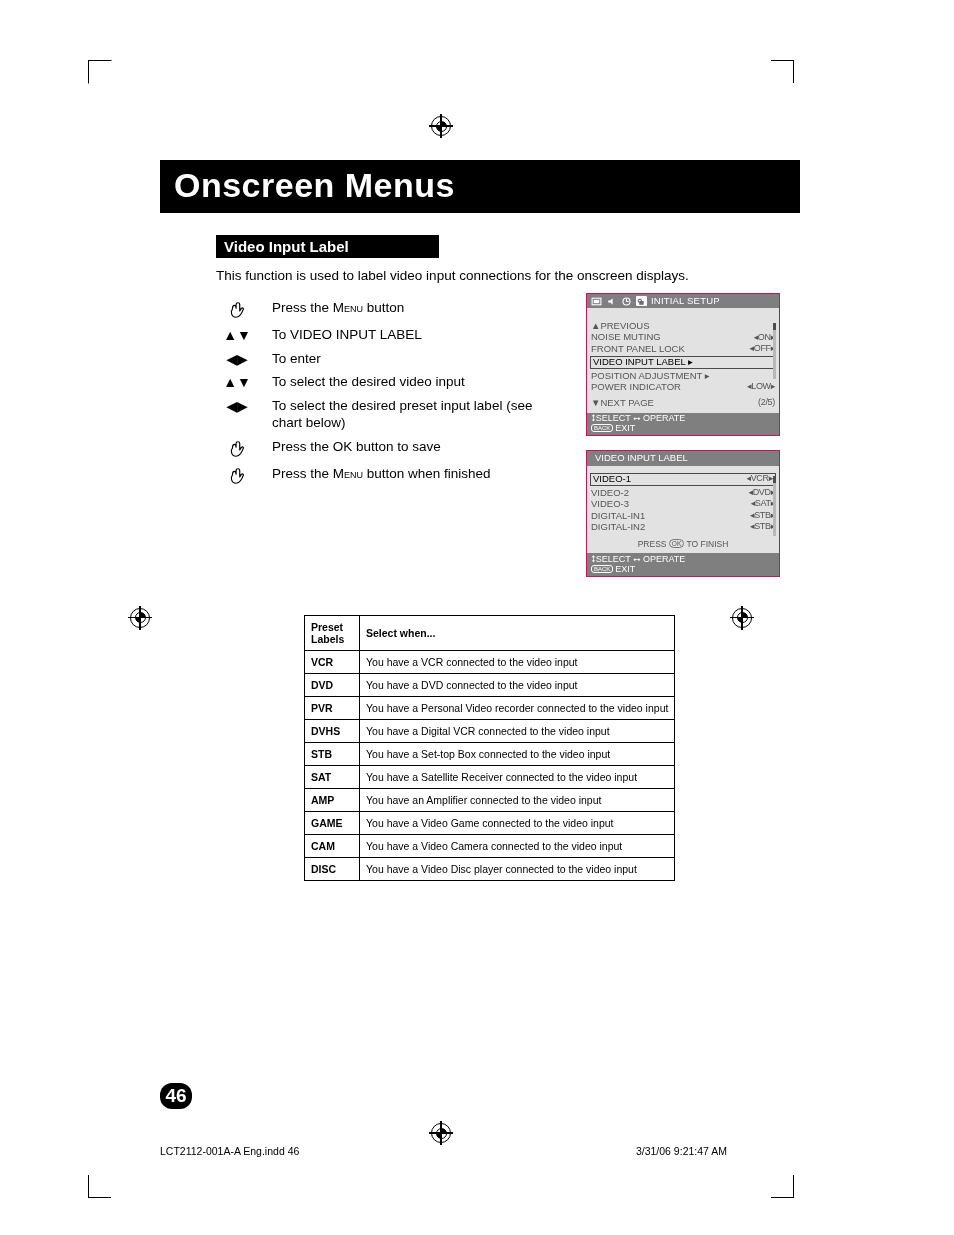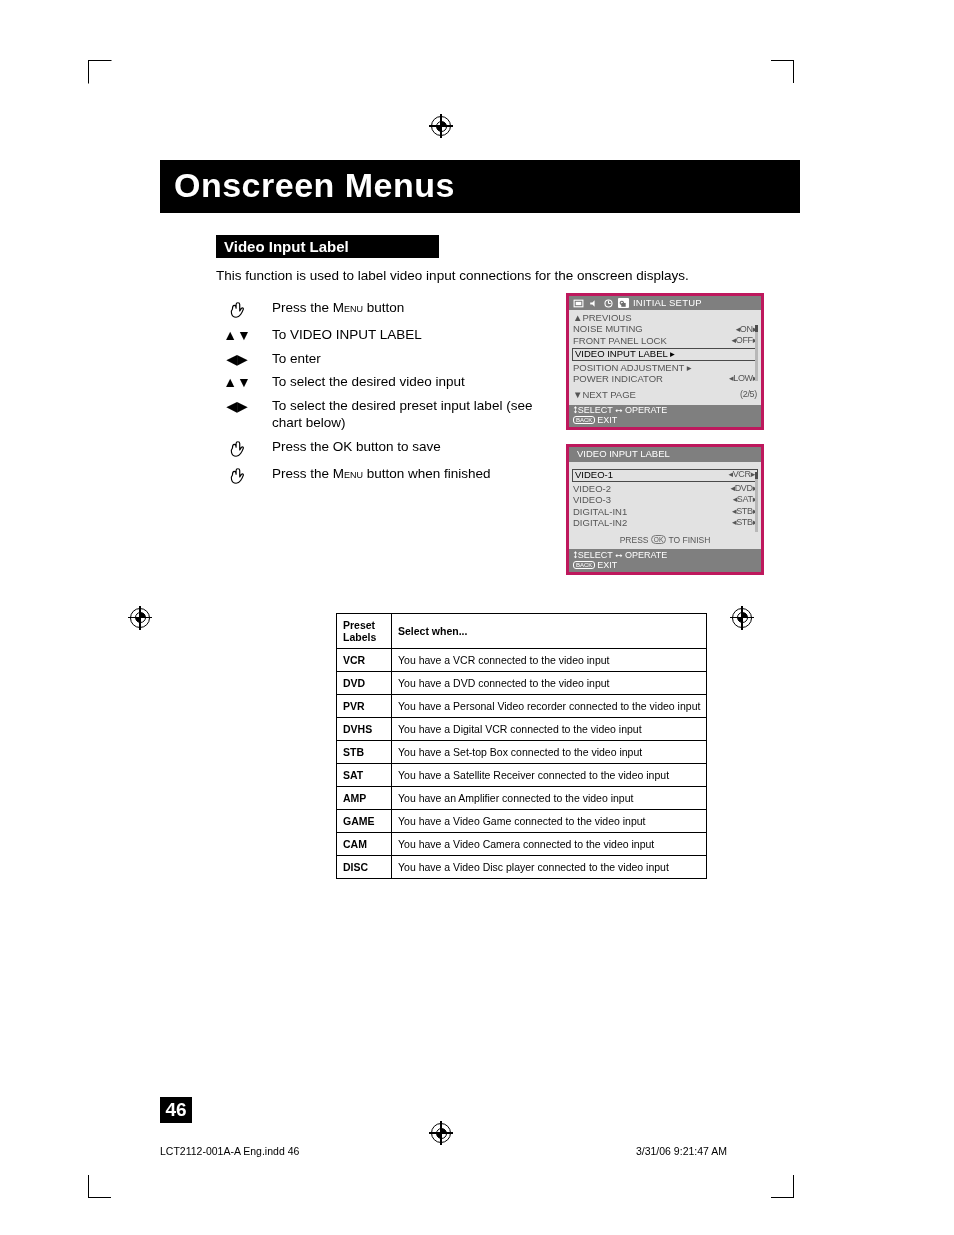--- a/index.html
+++ b/index.html
@@ -116,45 +116,46 @@
   
   .hand-icon {
     display: inline-block;
     width: 22px; height: 20px;
     position: relative;
   }
   .hand-icon svg { width: 22px; height: 20px; }
 
   
   .osd {
-    border: 3px solid #be185d;
+    border: 1px solid #be185d;
     font-size: 10px;
     color: #000;
     width: 192px;
     margin-bottom: 14px;
     line-height: 1.1;
+    margin-left: 20px;
   }
   .osd-header {
     background: #7f7f7f;
     color: #fff;
     display: flex;
     align-items: center;
     gap: 4px;
     padding: 2px 4px;
     font-size: 9.5px;
     letter-spacing: 0.2px;
   }
   .osd-header .hicon {
     width: 11px; height: 10px;
     display:inline-flex; align-items:center; justify-content:center;
   }
   .osd-header .hicon.active { background:#fff; color:#6e6e6e; border-radius:1px;}
   .osd-body {
     background: #e2e2e2;
-    padding: 2px 3px 4px 3px;
+    padding: 12px 3px 4px 3px;
     position: relative;
   }
   .osd .row {
     display: flex;
     justify-content: space-between;
     align-items: center;
     padding: 0.5px 1px;
     font-size: 9.5px;
     color: #555;
   }
@@ -231,50 +232,51 @@
     padding:0 2px;
     line-height:1.1;
     vertical-align:1px;
   }
 
   
   .preset-table {
     border-collapse: collapse;
     font-size: 10.5px;
     margin-top: 24px;
-    margin-left: 120px;
+    margin-left: 88px;
     padding-left: 40px;
   }
   .preset-table th, .preset-table td {
     border: 1px solid #000;
     padding: 5px 6px;
     text-align: left;
     vertical-align: middle;
   }
   .preset-table th {
     font-weight: bold;
     font-size: 10.5px;
   }
   .preset-table th:first-child { width: 42px; }
   .preset-table td:first-child { font-weight: bold; }
 
   
   .page-num {
     position: absolute;
     left: 160px;
-    bottom: 112px;
+    bottom: 126px;
     background: #000;
     color: #fff;
     font-weight: bold;
     font-size: 19px;
     width: 32px;
     height: 26px;
     display: flex;
     align-items: center;
     justify-content: center;
+    border-radius: 12px;
   }
 
   .footer-line {
     position: absolute;
     left: 160px;
     right: 155px;
     bottom: 78px;
     font-size: 10.5px;
     color: #000;
     display: flex;

